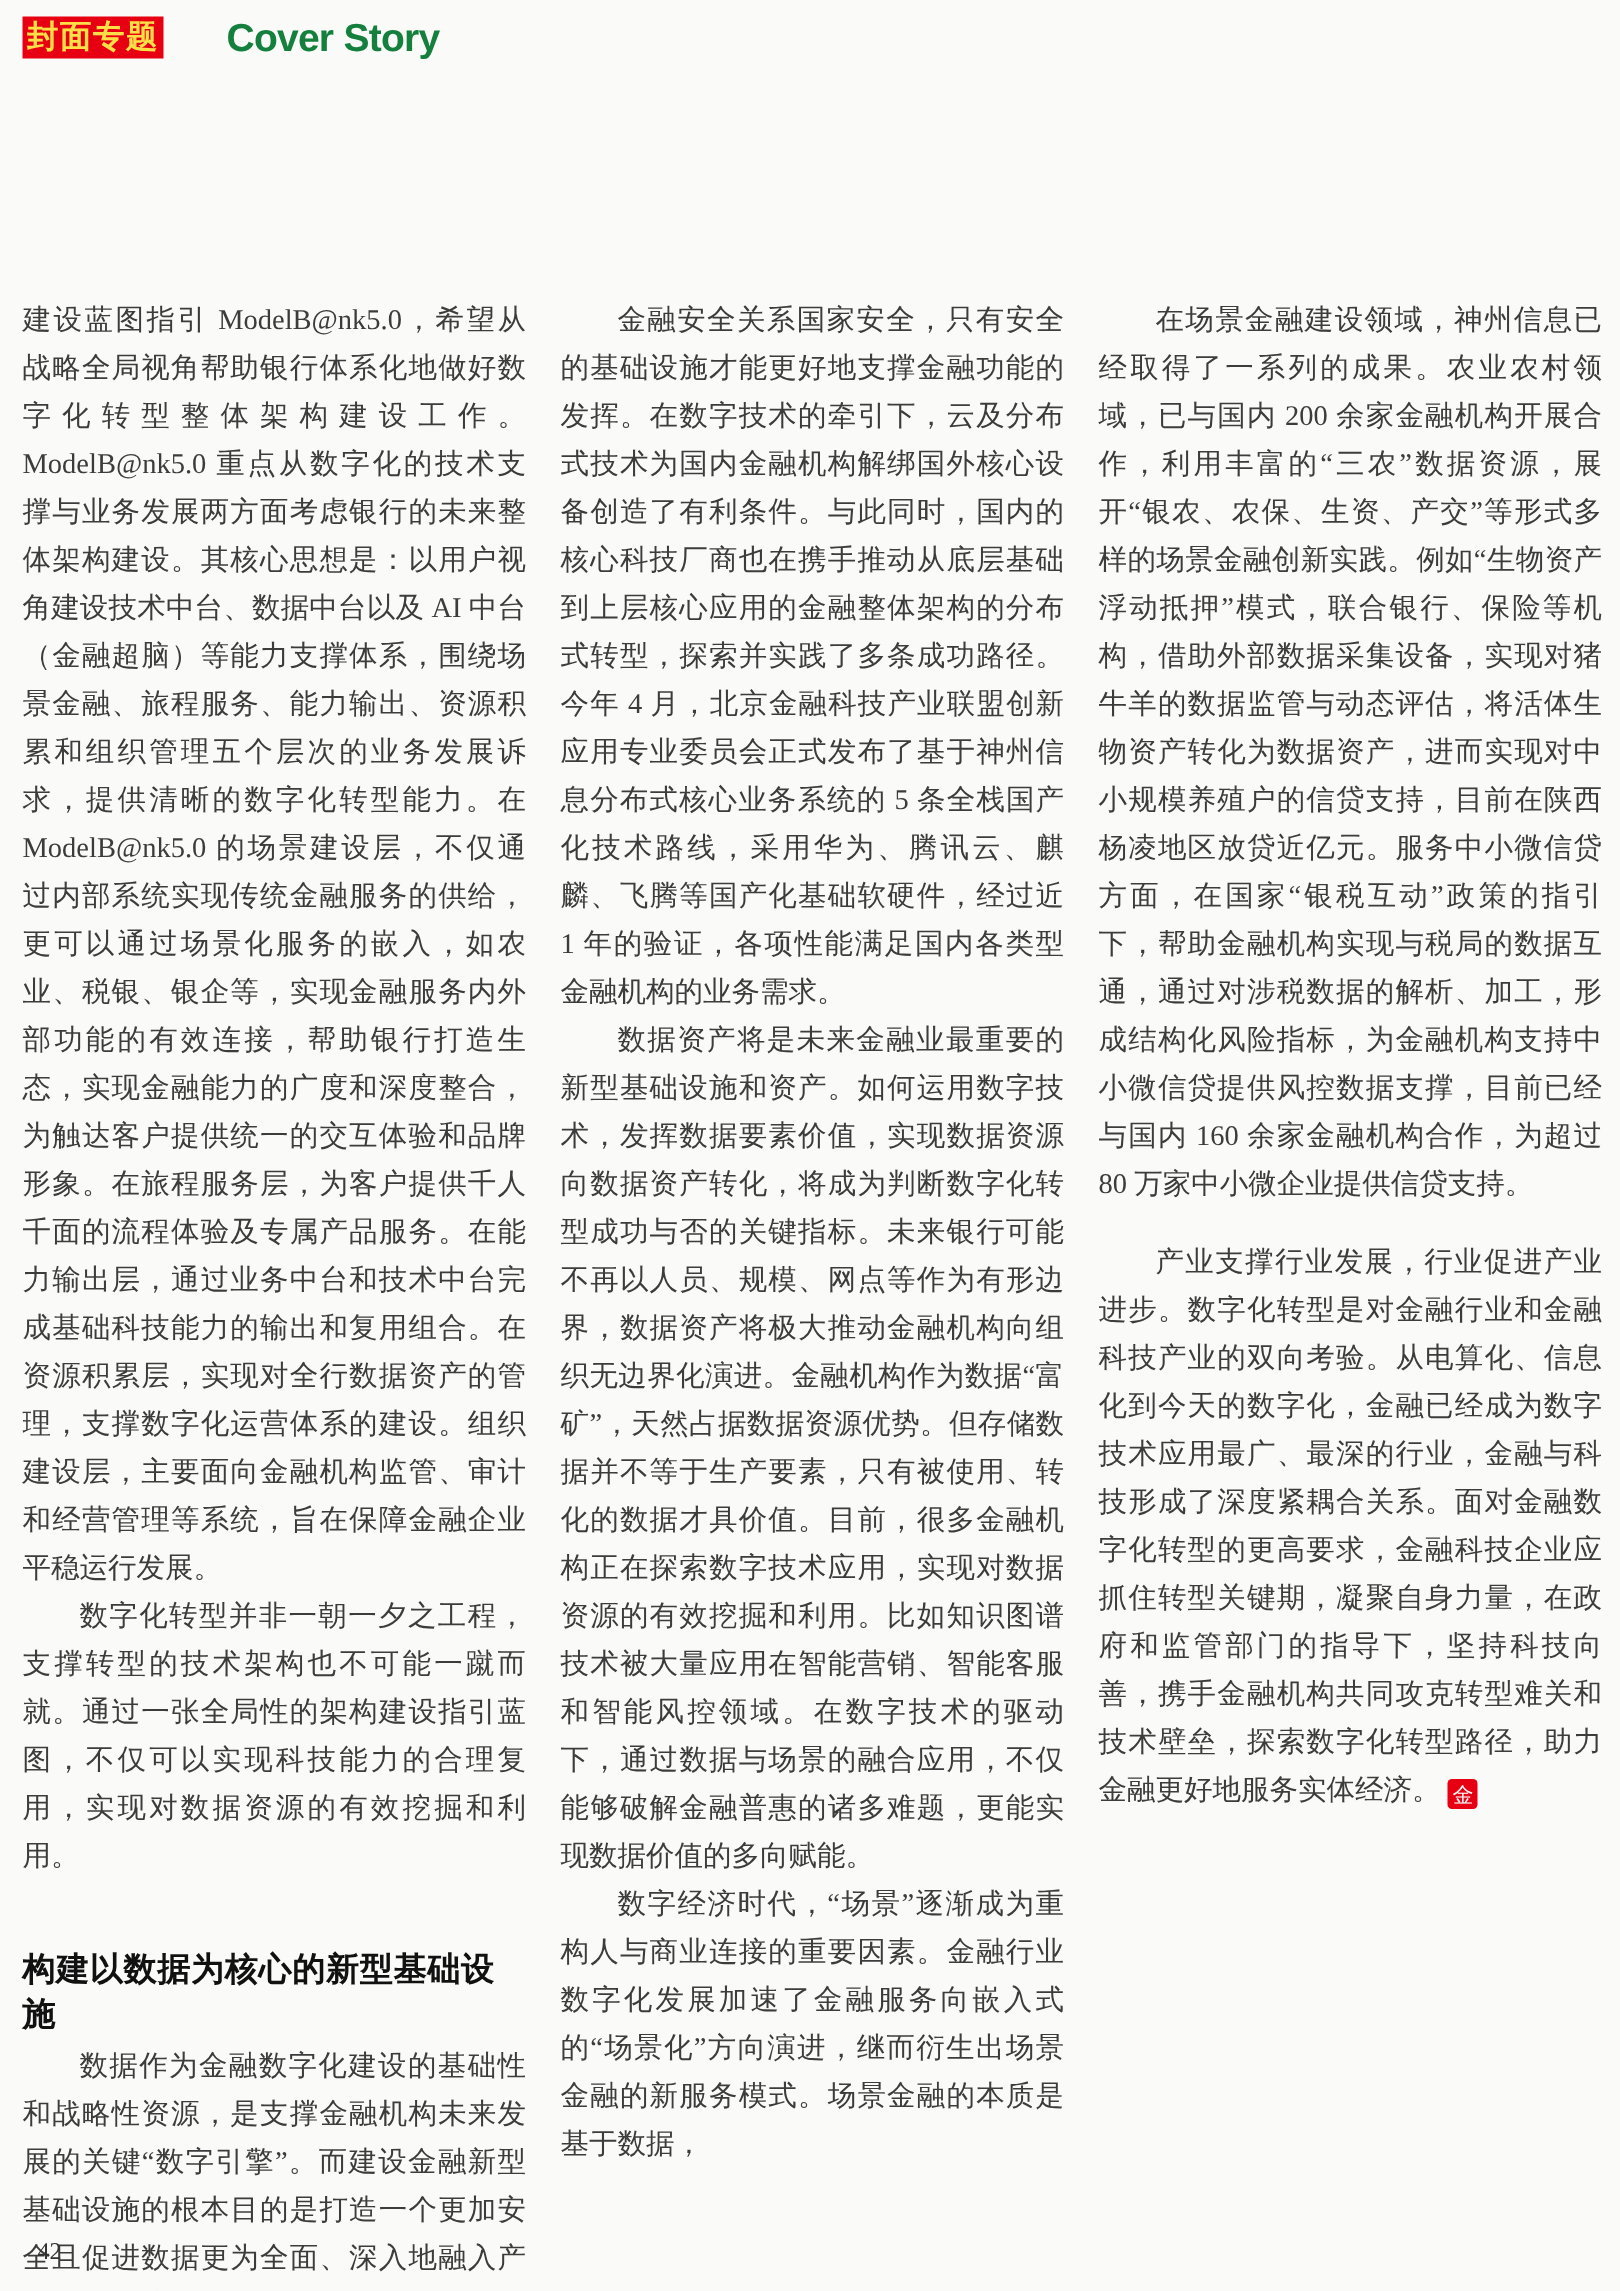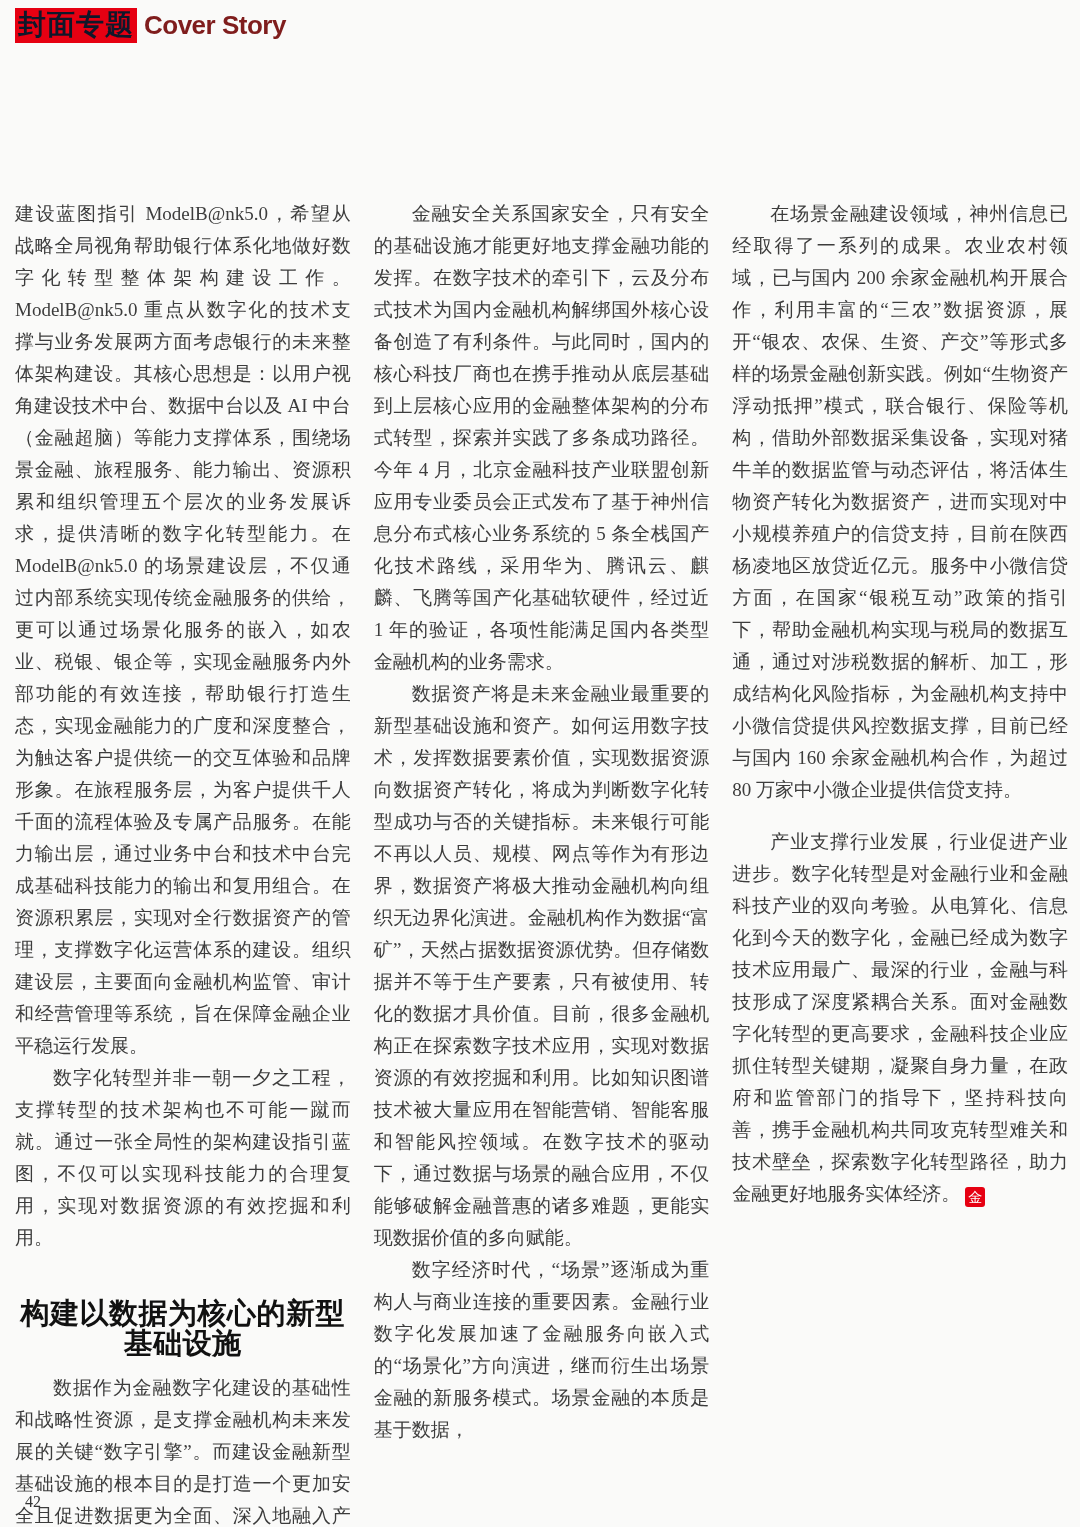--- a/index.html
+++ b/index.html
@@ -18,59 +18,60 @@
   }
   .page-header {
     display: flex;
     align-items: center;
     gap: 7px;
     height: 30px;
   }
   .badge {
     display: inline-block;
     background: #e60012;
-    color: #0f172a;
+    color: #fde047;
     font-family: "Liberation Sans", sans-serif;
     font-weight: bold;
-    font-size: 28px;
+    font-size: 21px;
     line-height: 1;
     padding: 3px 3px 4px 3px;
     letter-spacing: 1px;
   }
   .header-title {
-    color: #7f1d1d;
+    color: #15803d;
     font-family: "Liberation Sans", sans-serif;
     font-weight: bold;
     font-size: 26px;
     letter-spacing: -0.5px;
+    margin-left: 35px;
   }
   .columns {
     display: flex;
     gap: 23px;
     margin-top: 158px;
   }
   .col {
     flex: 1;
     min-width: 0;
     font-size: 19px;
     line-height: 32px;
     text-align: justify;
   }
   .para { margin: 0; }
   .indent { text-indent: 2em; }
   .gap-top { margin-top: 20px; }
   .heading {
     font-family: "Liberation Sans", sans-serif;
     font-weight: bold;
-    font-size: 29px;
+    font-size: 22px;
     color: #111111;
     letter-spacing: 0.5px;
-    margin: 44px 0 14px 0;
+    margin: 44px 0 4px 0;
     line-height: 30px;
-    text-align: center;
+    text-align: left;
   }
   .end-mark {
     display: inline-block;
     width: 20px; height: 20px;
     line-height: 20px;
     background: #e60012;
     color: #ffffff;
     text-align: center;
     font-size: 14px;
     font-family: "Liberation Sans", sans-serif;

